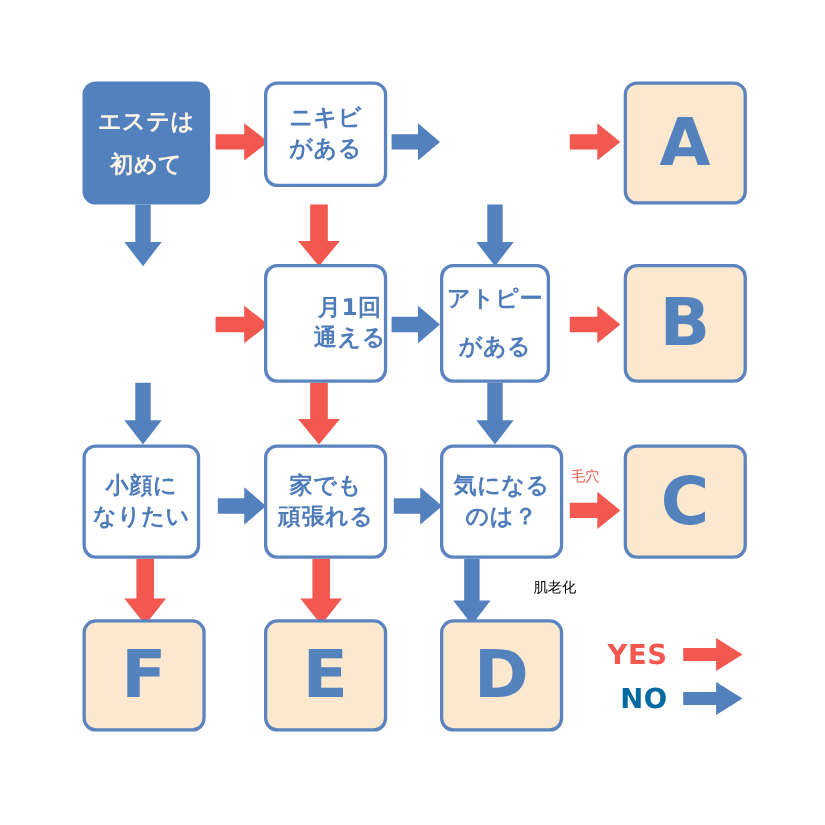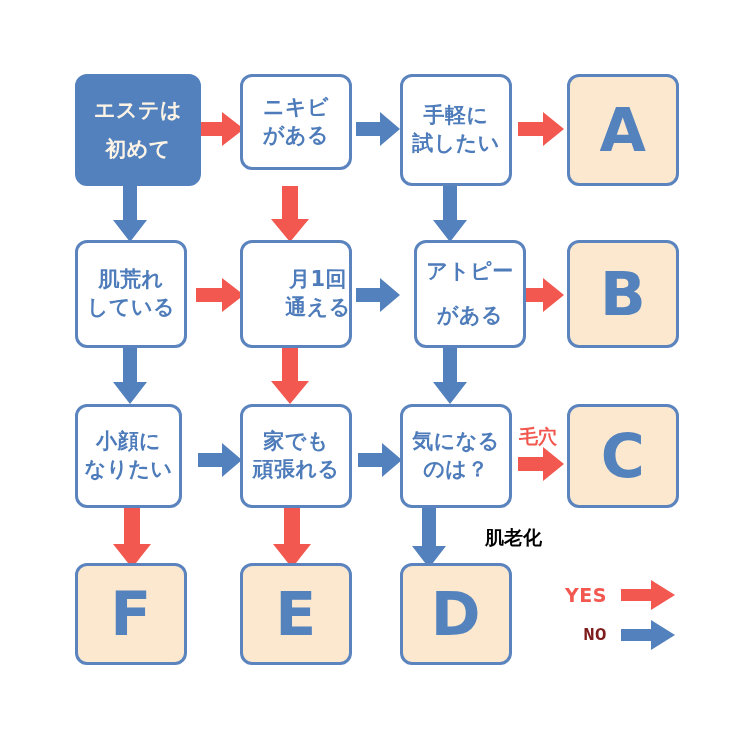--- a/index.html
+++ b/index.html
@@ -61,47 +61,47 @@
     z-index: 2;
   }
   .arrow svg {
     display: block;
     overflow: visible;
   }
 
   
   .edge-label {
     position: absolute;
-    font-size: 19px;
-    font-weight: 700;
+    font-size: 13px;
+    font-weight: 400;
     white-space: nowrap;
     z-index: 4;
   }
   .edge-label.red  { color: #f2584f; }
   .edge-label.blue { color: #000000; margin-left: 44px; }
 
   
   .legend {
     position: absolute;
     z-index: 5;
   }
   .legend-row {
     display: flex;
     align-items: center;
     height: 40px;
   }
   .legend-text {
-    font-size: 19px;
+    font-size: 25px;
     font-weight: 700;
     width: 62px;
     text-align: right;
     letter-spacing: 0.5px;
   }
   .legend-text.yes { color: #f2584f; }
-  .legend-text.no  { color: #7f1d1d; font-family: Liberation Mono, monospace; }
+  .legend-text.no  { color: #0369a1; }
   .legend-arrow {
     margin-left: 14px;
     display: flex;
     align-items: center;
   }
 </style>
 </head>
 <body>
 
 <div id="canvas">
@@ -198,50 +198,42 @@
   </div>
   <div class="arrow" style="left:412px; top:508px;">
     <svg width="34" height="60" viewBox="0 0 34 60">
         <path d="M10 0 H24 V38 H34 L17 60 L0 38 H10 Z" fill="#5381bd"></path>
       </svg>
   </div>
 
   <div class="edge-label red" style="left:519px; top:424px;">毛穴</div>
   <div class="edge-label blue" style="left:441px; top:525px;">肌老化</div>
 
-  <div class="node start" style="left:75px; top:74px; width:126px; height:112px;gap:11px;">
+  <div class="node start" style="left:75px; top:74px; width:116px; height:112px;gap:11px;">
     <span class="ln">エステは</span>
     <span class="ln">初めて</span>
   </div>
 
   <div class="node" style="left:240px; top:74px; width:112px; height:96px;">
     <span class="ln">ニキビ</span>
     <span class="ln">がある</span>
   </div>
 
-  <div class="node" style="left:400px; top:74px; width:112px; height:112px;">
-    <span class="ln">手軽に</span>
-    <span class="ln">試したい</span>
-  </div>
 
   <div class="node result" style="left:567px; top:74px; width:112px; height:112px;">
     <span class="ln">A</span>
   </div>
 
-  <div class="node" style="left:75px; top:240px; width:112px; height:108px;">
-    <span class="ln">肌荒れ</span>
-    <span class="ln">している</span>
-  </div>
 
   <div class="node" style="left:240px; top:240px; width:112px; height:108px;padding-left:44px;">
     <span class="ln">月1回</span>
     <span class="ln">通える</span>
   </div>
 
-  <div class="node" style="left:414px; top:240px; width:112px; height:108px;gap:16px;">
+  <div class="node" style="left:400px; top:240px; width:100px; height:108px;gap:16px;">
     <span class="ln">アトピー</span>
     <span class="ln">がある</span>
   </div>
 
   <div class="node result" style="left:567px; top:240px; width:112px; height:108px;">
     <span class="ln">B</span>
   </div>
 
   <div class="node" style="left:75px; top:404px; width:107px; height:104px;">
     <span class="ln">小顔に</span>

